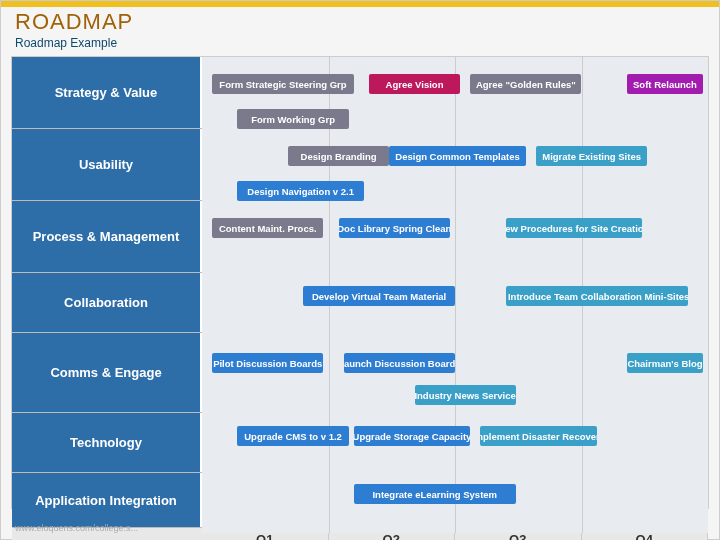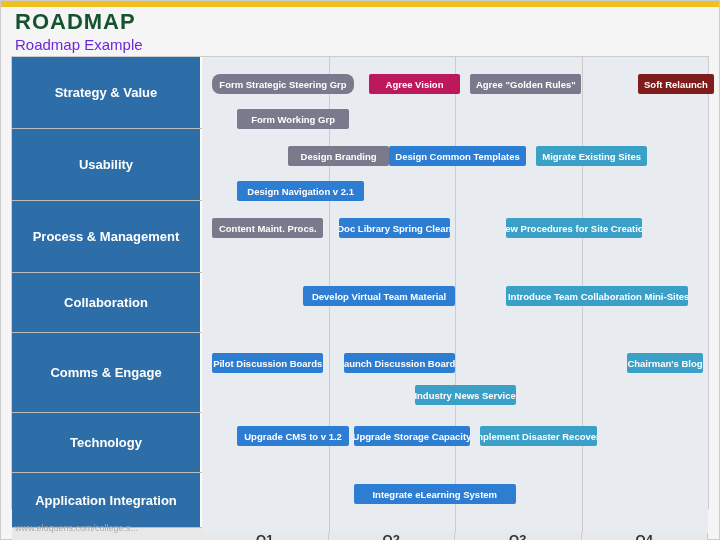--- a/index.html
+++ b/index.html
@@ -29,28 +29,28 @@
     }
 
     .header-section {
       position: absolute;
       top: 8px;
       left: 14px;
     }
 
     .main-title {
       font-size: 22px;
-      font-weight: bold;
-      color: #14532d;
+      font-weight: normal;
+      color: #a16207;
       letter-spacing: 1px;
     }
 
     .subtitle {
-      font-size: 15px;
-      color: #6d28d9;
+      font-size: 12px;
+      color: #0c4a6e;
       margin-top: 1px;
     }
 
     
     .roadmap-container {
       position: absolute;
       top: 55px;
       left: 10px;
       right: 10px;
       bottom: 30px;
@@ -156,25 +156,25 @@
   </div>
 
   <div class="roadmap-container" id="roadmap-container">
 
   <div class="row" style="height: 72px;">
         <div class="row-label">Strategy &amp; Value</div>
         <div class="row-content" style="height: 72px; position: relative;">
           <div class="quarter-col" style="left: 25%;"></div>
           <div class="quarter-col" style="left: 50%;"></div>
           <div class="quarter-col" style="left: 75%;"></div>
-          <div class="task" style="left: 2%; width: 28%; top: 17px; background: rgb(122, 122, 140); border-radius: 8px;">Form Strategic Steering Grp</div>
+          <div class="task" style="left: 2%; width: 28%; top: 17px; background: rgb(122, 122, 140);">Form Strategic Steering Grp</div>
           <div class="task" style="left: 7%; width: 22%; top: 52px; background: rgb(122, 122, 140);">Form Working Grp</div>
           <div class="task" style="left: 33%; width: 18%; top: 17px; background: #be185d;">Agree Vision</div>
           <div class="task" style="left: 53%; width: 22%; top: 17px; background: rgb(122, 122, 140);">Agree "Golden Rules"</div>
-          <div class="task" style="left: 84%; width: 15%; top: 17px; background: #7f1d1d; margin-left: 11px;">Soft Relaunch</div>
+          <div class="task" style="left: 84%; width: 15%; top: 17px; background: #a21caf;">Soft Relaunch</div>
         </div>
       </div>
       <div class="row" style="height: 72px;">
         <div class="row-label">Usability</div>
         <div class="row-content" style="height: 72px; position: relative;">
           <div class="quarter-col" style="left: 25%;"></div>
           <div class="quarter-col" style="left: 50%;"></div>
           <div class="quarter-col" style="left: 75%;"></div>
           <div class="task" style="left: 17%; width: 20%; top: 17px; background: rgb(122, 122, 140);">Design Branding</div>
           <div class="task" style="left: 37%; width: 27%; top: 17px; background: rgb(45, 125, 210);">Design Common Templates</div>

